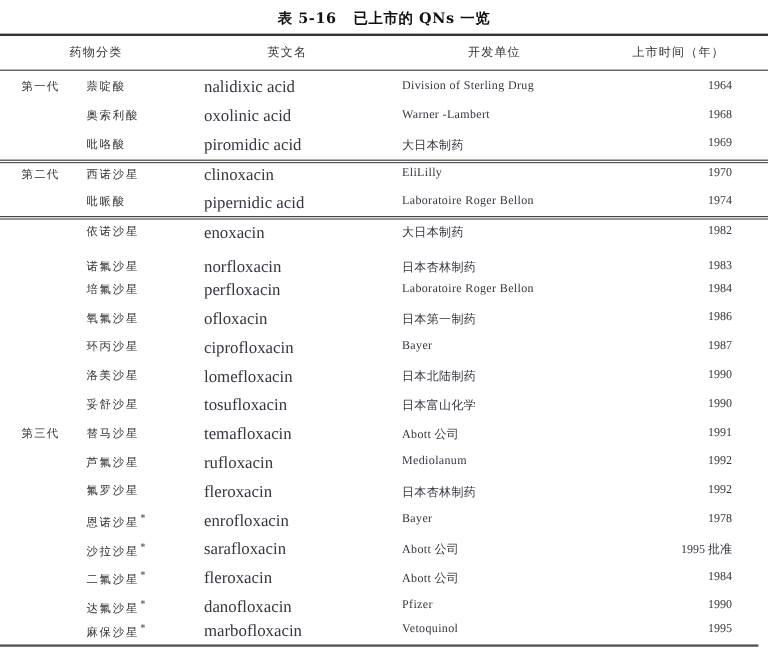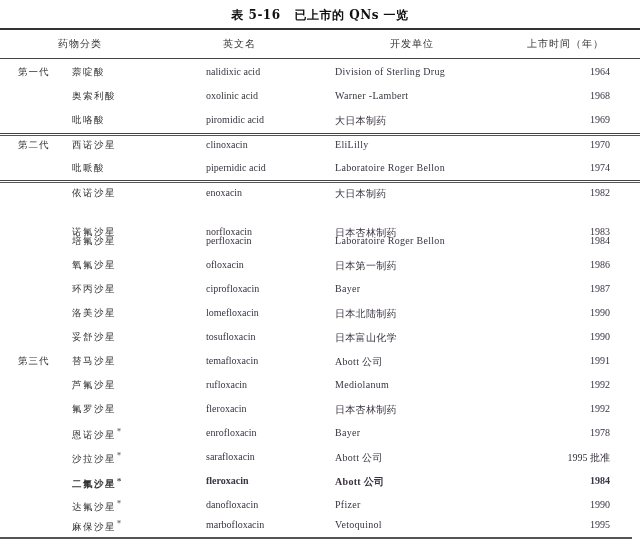--- a/index.html
+++ b/index.html
@@ -16,21 +16,21 @@
   .title .num { margin-right: 14px; }
   .rule { position: absolute; left: 0; width: 640px; background: #333; }
   .rule.thick { height: 1.5px; }
   .rule.double { height: 3px; background: transparent; border-top: 1px solid #444; border-bottom: 1px solid #555; box-sizing: border-box; }
   .rule.bottom { height: 2px; background: #555; width: 632px; }
   .hdr { position: absolute; top: 37px; font-size: 10px; color: #333; letter-spacing: 1px; white-space: nowrap; }
   .row { position: absolute; left: 0; width: 516px; height: 18px; font-size: 9.5px; }
   .cell { position: absolute; top: 0; white-space: nowrap; color: #333; }
   .c-gen { left: 18px; letter-spacing: 1px; }
   .c-cn { left: 72px; letter-spacing: 1.5px; }
-  .c-en { left: 170px; font-family: "Liberation Serif", "DejaVu Serif", serif; font-size: 10px; color: #3a3340; margin-left: 36px; }
+  .c-en { left: 170px; font-family: "Liberation Serif", "DejaVu Serif", serif; font-size: 14px; color: #3a3340; }
   .c-dev { left: 335px; font-family: "Liberation Serif", "DejaVu Serif", serif; font-size: 10px; color: #3a3340; letter-spacing: 0.3px; }
   .c-year { left: 520px; width: 90px; text-align: right; font-family: "Liberation Serif", "DejaVu Serif", serif; font-size: 10px; color: #3a3340; }
   .star { font-size: 8px; vertical-align: super; margin-left: 1px; }
 </style>
 </head>
 <body>
 
 <div class="title">
   <span class="num">表 5-16</span><span>已上市的 QNs 一览</span>
 </div>
@@ -78,21 +78,21 @@
       <span class="cell c-en">pipernidic acid</span>
       <span class="cell c-dev">Laboratoire Roger Bellon</span>
       <span class="cell c-year">1974</span>
     </div>
     <div class="row" style="top: 187px; padding-left: 12px;">
       <span class="cell c-cn"><span>依诺沙星</span></span>
       <span class="cell c-en">enoxacin</span>
       <span class="cell c-dev">大日本制药</span>
       <span class="cell c-year">1982</span>
     </div>
-    <div class="row" style="top: 226px;">
+    <div class="row" style="top: 216px;">
       <span class="cell c-cn"><span>诺氟沙星</span></span>
       <span class="cell c-en">norfloxacin</span>
       <span class="cell c-dev">日本杏林制药</span>
       <span class="cell c-year">1983</span>
     </div>
     <div class="row" style="top: 235px;">
       <span class="cell c-cn"><span>培氟沙星</span></span>
       <span class="cell c-en">perfloxacin</span>
       <span class="cell c-dev">Laboratoire Roger Bellon</span>
       <span class="cell c-year">1984</span>
@@ -145,21 +145,21 @@
       <span class="cell c-en">enrofloxacin</span>
       <span class="cell c-dev">Bayer</span>
       <span class="cell c-year">1978</span>
     </div>
     <div class="row" style="top: 451px;">
       <span class="cell c-cn"><span>沙拉沙星</span><span class="star">*</span></span>
       <span class="cell c-en">sarafloxacin</span>
       <span class="cell c-dev">Abott 公司</span>
       <span class="cell c-year">1995 批准</span>
     </div>
-    <div class="row" style="top: 475px; font-weight: bold;">
+    <div class="row" style="top: 475px;">
       <span class="cell c-cn"><span>二氟沙星</span><span class="star">*</span></span>
       <span class="cell c-en">fleroxacin</span>
       <span class="cell c-dev">Abott 公司</span>
       <span class="cell c-year">1984</span>
     </div>
     <div class="row" style="top: 499px;">
       <span class="cell c-cn"><span>达氟沙星</span><span class="star">*</span></span>
       <span class="cell c-en">danofloxacin</span>
       <span class="cell c-dev">Pfizer</span>
       <span class="cell c-year">1990</span>

